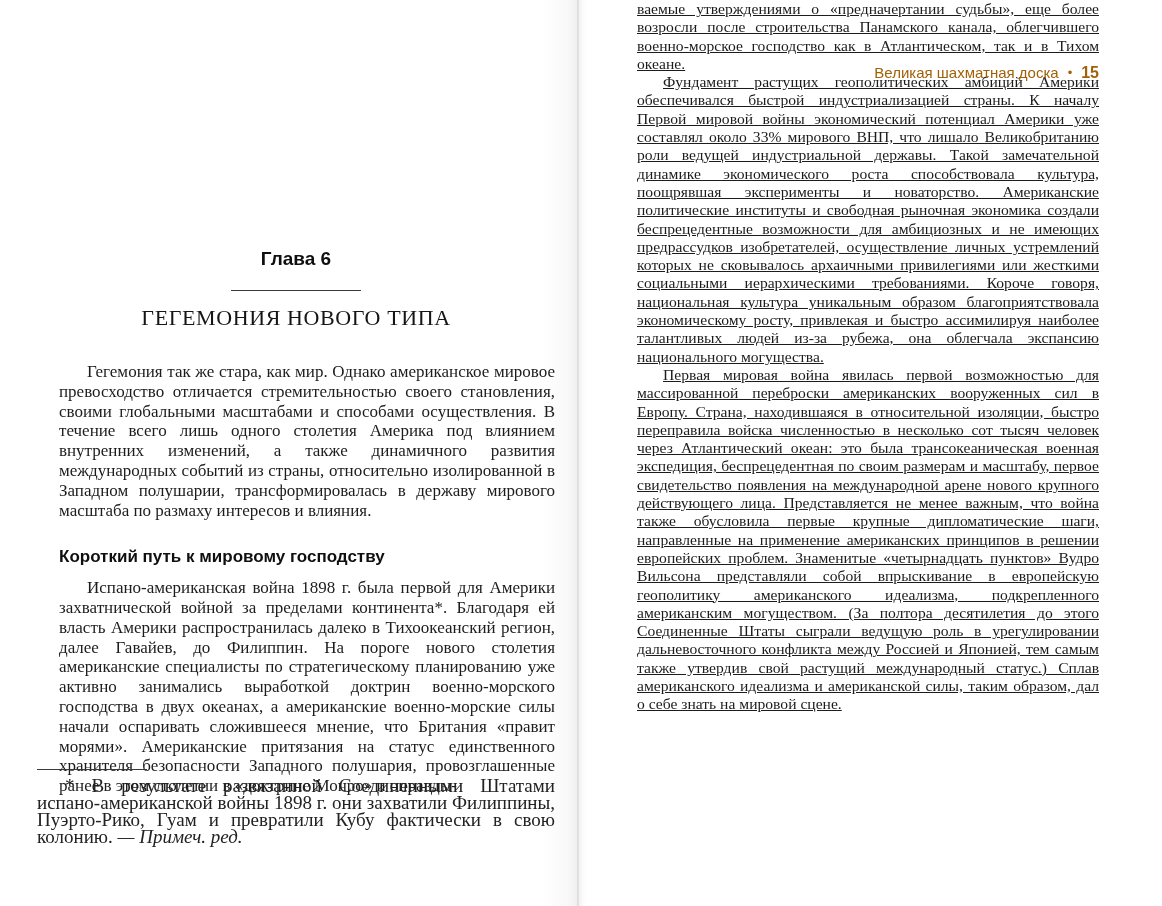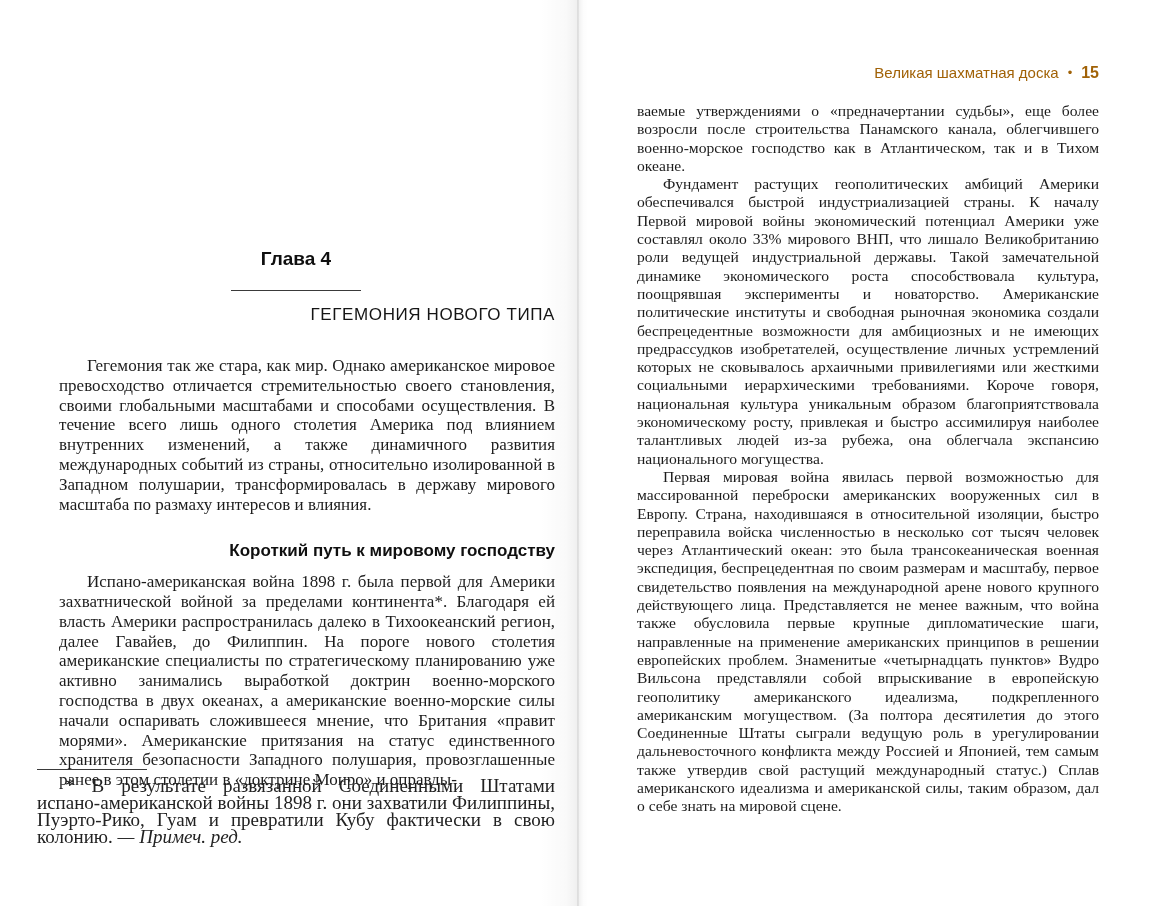--- a/index.html
+++ b/index.html
@@ -42,37 +42,37 @@
     font-size: 19px;
     color: #0f0f0f;
   }
   .chapter-rule {
     width: 130px; height: 1px;
     background: #3a3a3a;
     margin: 20px auto 0 auto;
   }
   .chapter-title {
     margin-top: 14px;
-    text-align: right;
-    font-family: Liberation Sans, sans-serif;
-    font-size: 17px;
+    text-align: center;
+    font-family: Liberation Serif, serif;
+    font-size: 22px;
     letter-spacing: 0.6px;
     color: #151515;
   }
   .body-left {
     margin-top: 31px;
     font-size: 17px;
     line-height: 19.8px;
     text-align: justify;
     margin-left: 22px;
   }
   .body-left p.indent { text-indent: 28px; }
   .section-heading {
     margin: 27px 0 11px 0;
-    text-align: right;
+    text-align: left;
     font-family: "Liberation Sans", sans-serif;
     font-weight: bold;
     font-size: 17px;
     color: #0f0f0f;
   }
   .footnote-block {
     position: absolute;
     left: 0; top: 769px;
     width: 518px;
   }
@@ -100,36 +100,36 @@
     position: absolute;
     top: 64px; right: 0;
     font-family: "Liberation Sans", sans-serif;
     font-size: 15px;
     color: #a16207;
     white-space: nowrap;
   }
   .running-head .bullet { margin: 0 9px; font-size: 13px; position: relative; top: -1px; }
   .running-head .pagenum { font-weight: bold; font-size: 16px; }
   .body-right {
-    padding-top: 102px;
     font-size: 15.6px;
     line-height: 18.3px;
     text-align: justify;
+    text-decoration: underline;
   }
   .body-right p.indent { text-indent: 26px; }
 </style>
 </head>
 <body>
 
 <div class="spread">
 
   <div class="gutter"></div>
 
   <div class="page-left">
-    <div class="chapter-label">Глава 4</div>
+    <div class="chapter-label">Глава 6</div>
     <div class="chapter-rule"></div>
     <div class="chapter-title">ГЕГЕМОНИЯ НОВОГО ТИПА</div>
 
     <div class="body-left">
       <p class="indent">Гегемония так же стара, как мир. Однако американское мировое превосходство отличается стремительностью своего становления, своими глобальными масштабами и способами осуществления. В течение всего лишь одного столетия Америка под влиянием внутренних изменений, а также динамичного развития международных событий из страны, относительно изолированной в Западном полушарии, трансформировалась в державу мирового масштаба по размаху интересов и влияния.</p>
       <div class="section-heading">Короткий путь к мировому господству</div>
       <p class="indent">Испано-американская война 1898 г. была первой для Америки захватнической войной за пределами континента*. Благодаря ей власть Америки распространилась далеко в Тихоокеанский регион, далее Гавайев, до Филиппин. На пороге нового столетия американские специалисты по стратегическому планированию уже активно занимались выработкой доктрин военно-морского господства в двух океанах, а американские военно-морские силы начали оспаривать сложившееся мнение, что Британия «правит морями». Американские притязания на статус единственного хранителя безопасности Западного полушария, провозглашенные ранее в этом столетии в «доктрине Монро» и оправды-</p>
     </div>
 
     <div class="footnote-block">

